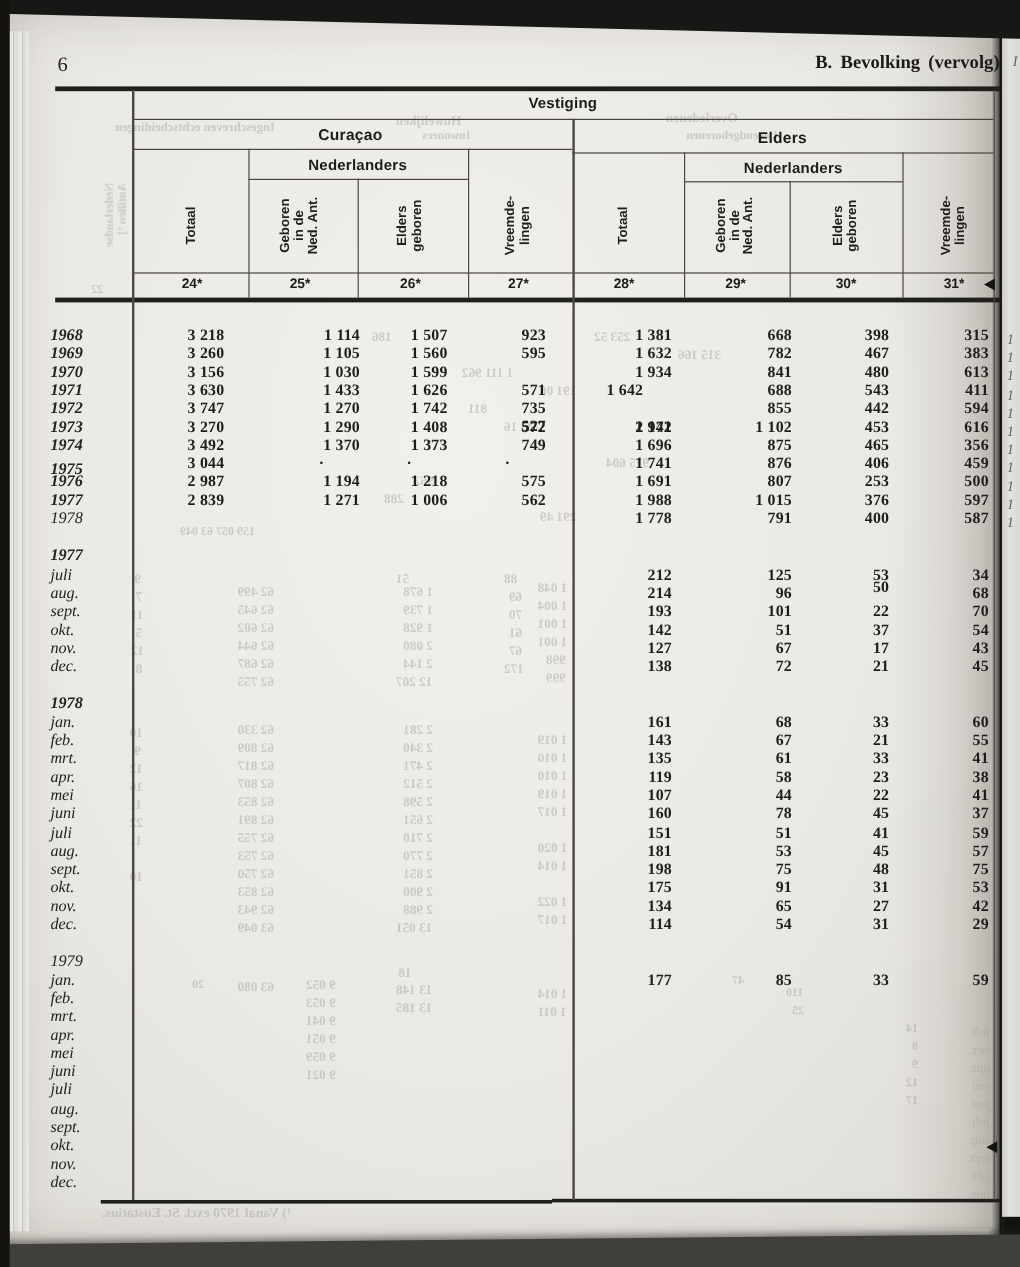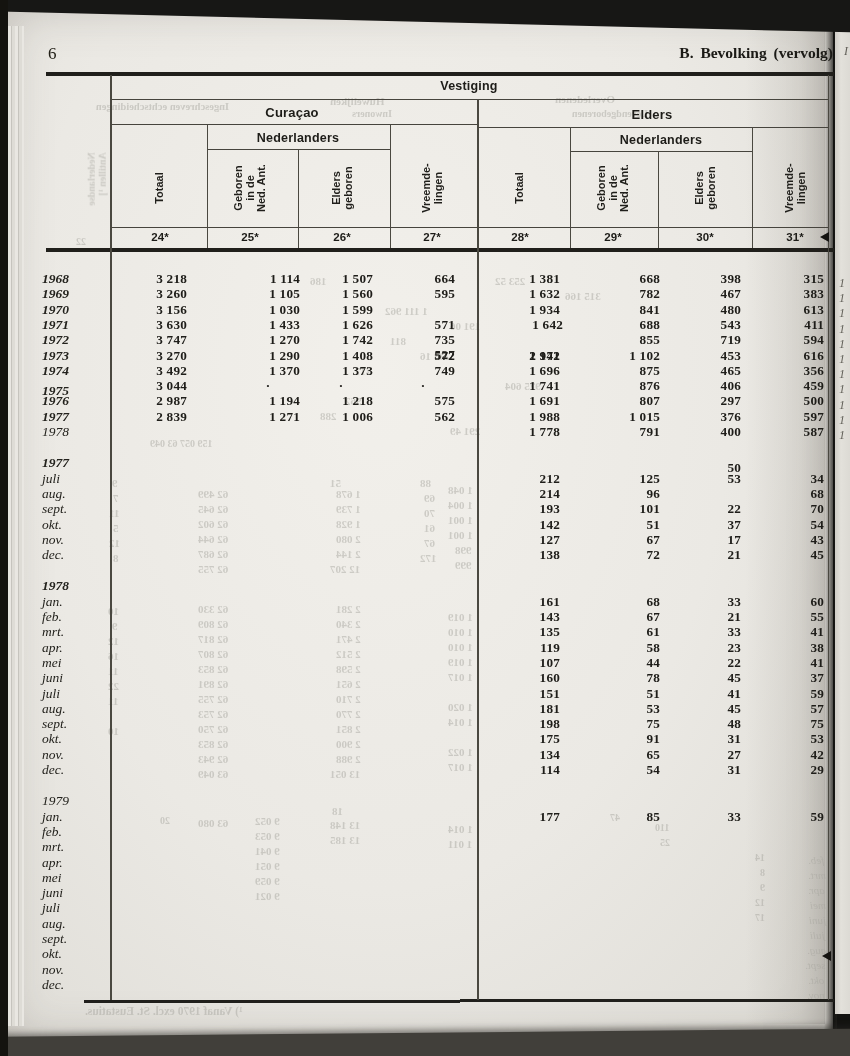--- a/index.html
+++ b/index.html
@@ -253,21 +253,21 @@
   <div class="colnum" style="left:520px;top:231px">28*</div>
   <div class="colnum" style="left:613px;top:231px">29*</div>
   <div class="colnum" style="left:705px;top:231px">30*</div>
   <div class="colnum" style="left:795px;top:231px">31*</div>
 
   <div id="rows">
       <div class="rlabel b" style="top: 272px;">1968</div>
       <div class="cell" style="left: 123px; top: 272px;">3 218</div>
       <div class="cell" style="left: 236px; top: 272px;">1 114</div>
       <div class="cell" style="left: 309px; top: 272px;">1 507</div>
-      <div class="cell" style="left: 391px; top: 272px;">664</div>
+      <div class="cell" style="left: 391px; top: 272px;">923</div>
       <div class="cell" style="left: 496px; top: 272px;">1 381</div>
       <div class="cell" style="left: 596px; top: 272px;">668</div>
       <div class="cell" style="left: 677px; top: 272px;">398</div>
       <div class="cell" style="left: 760px; top: 272px;">315</div>
       <div class="rlabel b" style="top: 287.3px;">1969</div>
       <div class="cell" style="left: 123px; top: 287.3px;">3 260</div>
       <div class="cell" style="left: 236px; top: 287.3px;">1 105</div>
       <div class="cell" style="left: 309px; top: 287.3px;">1 560</div>
       <div class="cell" style="left: 391px; top: 287.3px;">595</div>
       <div class="cell" style="left: 496px; top: 287.3px;">1 632</div>
@@ -281,32 +281,32 @@
       <div class="cell" style="left: 391px; top: 302.6px; margin-top: 45px;">527</div>
       <div class="cell" style="left: 496px; top: 302.6px;">1 934</div>
       <div class="cell" style="left: 596px; top: 302.6px;">841</div>
       <div class="cell" style="left: 677px; top: 302.6px;">480</div>
       <div class="cell" style="left: 760px; top: 302.6px;">613</div>
       <div class="rlabel b" style="top: 317.9px;">1971</div>
       <div class="cell" style="left: 123px; top: 317.9px;">3 630</div>
       <div class="cell" style="left: 236px; top: 317.9px;">1 433</div>
       <div class="cell" style="left: 309px; top: 317.9px;">1 626</div>
       <div class="cell" style="left: 391px; top: 317.9px;">571</div>
-      <div class="cell" style="left: 499px; top: 317.9px;">1 642</div>
+      <div class="cell" style="left: 472px; top: 317.9px;">1 642</div>
       <div class="cell" style="left: 596px; top: 317.9px;">688</div>
       <div class="cell" style="left: 677px; top: 317.9px;">543</div>
       <div class="cell" style="left: 760px; top: 317.9px;">411</div>
       <div class="rlabel b" style="top: 333.2px;">1972</div>
       <div class="cell" style="left: 123px; top: 333.2px;">3 747</div>
       <div class="cell" style="left: 236px; top: 333.2px;">1 270</div>
       <div class="cell" style="left: 309px; top: 333.2px;">1 742</div>
       <div class="cell" style="left: 391px; top: 333.2px;">735</div>
       <div class="cell" style="left: 496px; top: 333.2px; margin-top: 16px;">1 942</div>
       <div class="cell" style="left: 596px; top: 333.2px;">855</div>
-      <div class="cell" style="left: 677px; top: 333.2px;">719</div>
+      <div class="cell" style="left: 677px; top: 333.2px;">442</div>
       <div class="cell" style="left: 760px; top: 333.2px;">594</div>
       <div class="rlabel b" style="top: 348.5px;">1973</div>
       <div class="cell" style="left: 123px; top: 348.5px;">3 270</div>
       <div class="cell" style="left: 236px; top: 348.5px;">1 290</div>
       <div class="cell" style="left: 309px; top: 348.5px;">1 408</div>
       <div class="cell" style="left: 391px; top: 348.5px;">572</div>
       <div class="cell" style="left: 496px; top: 348.5px;">2 171</div>
       <div class="cell" style="left: 596px; top: 348.5px;">1 102</div>
       <div class="cell" style="left: 677px; top: 348.5px;">453</div>
       <div class="cell" style="left: 760px; top: 348.5px;">616</div>
@@ -328,21 +328,21 @@
       <div class="cell" style="left: 596px; top: 379.1px;">876</div>
       <div class="cell" style="left: 677px; top: 379.1px;">406</div>
       <div class="cell" style="left: 760px; top: 379.1px; text-align: right;">459</div>
       <div class="rlabel b" style="top: 394.4px;">1976</div>
       <div class="cell" style="left: 123px; top: 394.4px;">2 987</div>
       <div class="cell" style="left: 236px; top: 394.4px;">1 194</div>
       <div class="cell" style="left: 309px; top: 394.4px;">1 218</div>
       <div class="cell" style="left: 391px; top: 394.4px;">575</div>
       <div class="cell" style="left: 496px; top: 394.4px;">1 691</div>
       <div class="cell" style="left: 596px; top: 394.4px;">807</div>
-      <div class="cell" style="left: 677px; top: 394.4px;">297</div>
+      <div class="cell" style="left: 677px; top: 394.4px;">253</div>
       <div class="cell" style="left: 760px; top: 394.4px;">500</div>
       <div class="rlabel b" style="top: 409.7px;">1977</div>
       <div class="cell" style="left: 123px; top: 409.7px;">2 839</div>
       <div class="cell" style="left: 236px; top: 409.7px;">1 271</div>
       <div class="cell" style="left: 309px; top: 409.7px;">1 006</div>
       <div class="cell" style="left: 391px; top: 409.7px;">562</div>
       <div class="cell" style="left: 496px; top: 409.7px;">1 988</div>
       <div class="cell" style="left: 596px; top: 409.7px;">1 015</div>
       <div class="cell" style="left: 677px; top: 409.7px;">376</div>
       <div class="cell" style="left: 760px; top: 409.7px;">597</div>
@@ -353,21 +353,21 @@
       <div class="cell" style="left: 760px; top: 425px;">587</div>
       <div class="rlabel b" style="top: 456.3px;">1977</div>
       <div class="rlabel" style="top: 471.6px;">juli</div>
       <div class="cell" style="left: 496px; top: 471.6px;">212</div>
       <div class="cell" style="left: 596px; top: 471.6px;">125</div>
       <div class="cell" style="left: 677px; top: 471.6px;">53</div>
       <div class="cell" style="left: 760px; top: 471.6px;">34</div>
       <div class="rlabel" style="top: 486.9px;">aug.</div>
       <div class="cell" style="left: 496px; top: 486.9px;">214</div>
       <div class="cell" style="left: 596px; top: 486.9px;">96</div>
-      <div class="cell" style="left: 677px; top: 461px;">50</div>
+      <div class="cell" style="left: 677px; top: 482px;">50</div>
       <div class="cell" style="left: 760px; top: 486.9px;">68</div>
       <div class="rlabel" style="top: 502.2px;">sept.</div>
       <div class="cell" style="left: 496px; top: 502.2px;">193</div>
       <div class="cell" style="left: 596px; top: 502.2px;">101</div>
       <div class="cell" style="left: 677px; top: 502.2px;">22</div>
       <div class="cell" style="left: 760px; top: 502.2px;">70</div>
       <div class="rlabel" style="top: 517.5px;">okt.</div>
       <div class="cell" style="left: 496px; top: 517.5px;">142</div>
       <div class="cell" style="left: 596px; top: 517.5px;">51</div>
       <div class="cell" style="left: 677px; top: 517.5px;">37</div>

